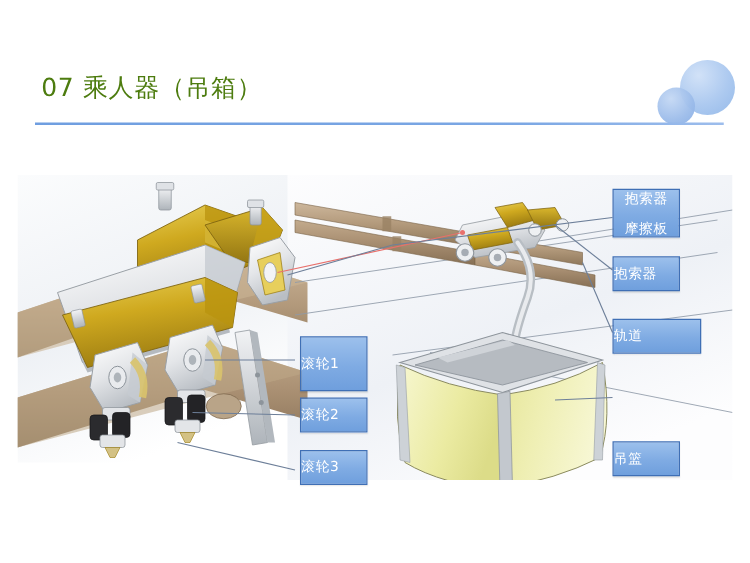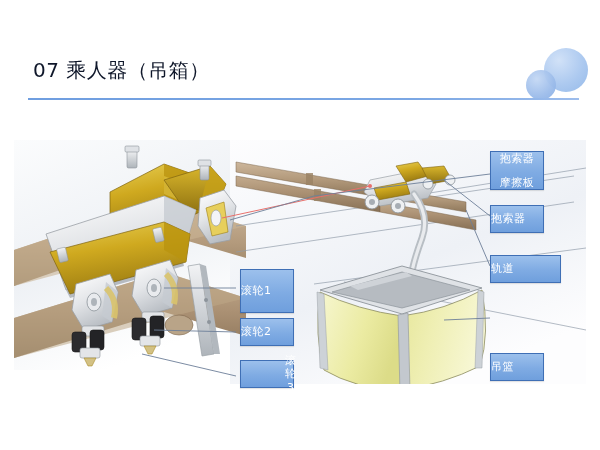--- a/index.html
+++ b/index.html
@@ -21,21 +21,21 @@
     opacity:.95;
   }
   .deco-circles .c2{
     position:absolute;left:12px;top:26px;width:30px;height:30px;border-radius:50%;
     background:radial-gradient(circle at 36% 30%,#c4d8f4 0%,#9cbcea 60%,#87ade4 100%);
     opacity:.95;
   }
 
   .page-title{
     position:absolute;left:33px;top:57px;
-    font-size:20px;color:#0f172a;letter-spacing:.5px;white-space:nowrap;
+    font-size:20px;color:#4d7c0f;letter-spacing:.5px;white-space:nowrap;
     font-family:"DejaVu Sans","Liberation Sans",sans-serif;
   }
   .title-rule{
     position:absolute;left:28px;top:98px;width:551px;height:2px;
     background:linear-gradient(to right,#6f9ee0 0%,#7ba7e4 70%,#9dbdec 100%);
   }
   .subtitle{
     position:absolute;left:38px;top:117px;width:540px;
     font-size:10.5px;color:#333333;line-height:14px;white-space:nowrap;
     font-family:"DejaVu Sans","Liberation Sans",sans-serif;
@@ -297,21 +297,21 @@
       </g>
     </svg>
   </div>
 
   <div class="label-box" style="left:240px;top:269px;width:54px;height:44px;">
     <span>滚轮1</span>
   </div>
   <div class="label-box" style="left:240px;top:318px;width:54px;height:28px;">
     <span>滚轮2</span>
   </div>
-  <div class="label-box" style="left:240px;top:360px;width:54px;height:28px;padding-left:44px;">
+  <div class="label-box" style="left:240px;top:360px;width:54px;height:28px;">
     <span>滚轮3</span>
   </div>
 
   <div class="label-box" style="left:490px;top:151px;width:54px;height:39px;flex-direction:column;">
     <span>抱索器</span>
     <span>摩擦板</span>
   </div>
   <div class="label-box" style="left:490px;top:205px;width:54px;height:28px;">
     <span>抱索器</span>
   </div>

